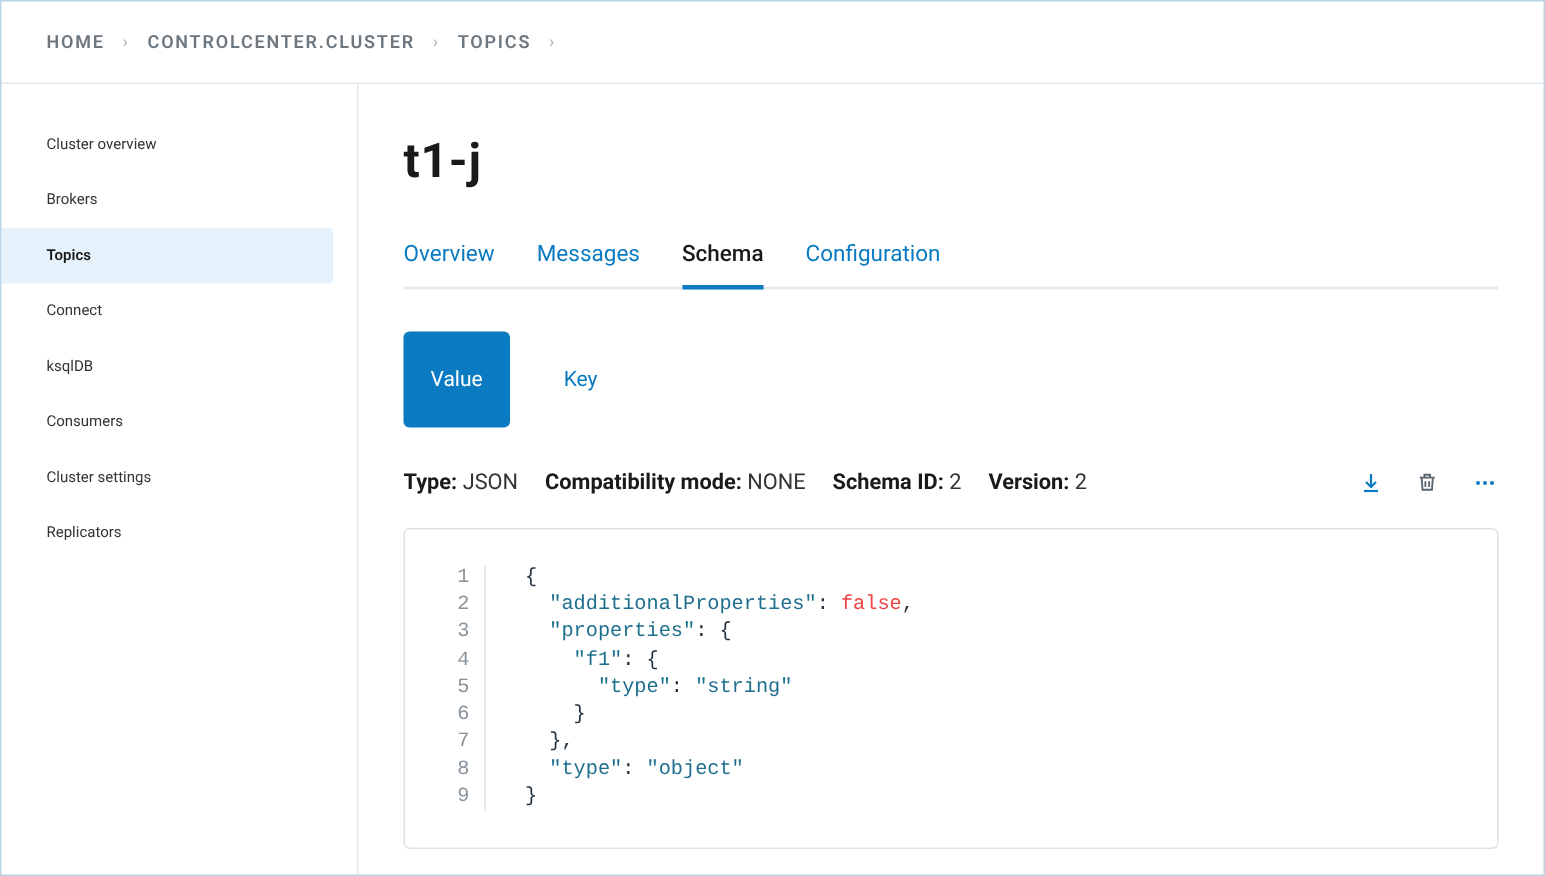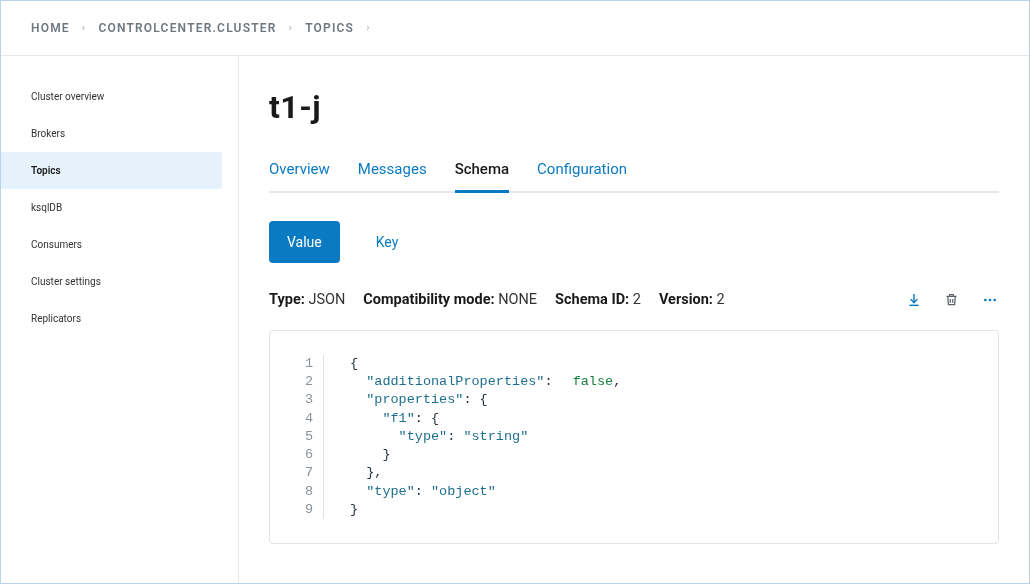--- a/index.html
+++ b/index.html
@@ -75,21 +75,21 @@
     font-weight: 500;
     border-bottom: 3px solid #0a7bc2;
   }
   .subtabs {
     display: flex;
     gap: 18px;
     align-items: center;
     margin-bottom: 28px;
   }
   .pill {
-    padding: 13px 18px;
+    padding: 24px 18px;
     border-radius: 4px;
     font-size: 14px;
     cursor: pointer;
   }
   .pill.active { background: #0a7bc2; color: #fff; }
   .pill.inactive { color: #0a7bc2; }
   .meta-row {
     display: flex;
     align-items: center;
     gap: 18px;
@@ -121,40 +121,41 @@
     width: 54px;
     text-align: right;
     padding-right: 10px;
     color: #8a939b;
     border-right: 1px solid #dde3e8;
     flex-shrink: 0;
   }
   .code { padding-left: 26px; white-space: pre; color: #253341; }
   .tok-key { color: #1e6f8e; }
   .tok-str { color: #1e6f8e; }
-  .tok-false { color: #15803d; margin-left: 12px; }
+  .tok-false { color: #ef4444; }
   .tok-punc { color: #253341; }
 </style>
 </head>
 <body>
 
 <div class="breadcrumb">
   <span>HOME</span>
   <span class="sep">›</span>
   <span>CONTROLCENTER.CLUSTER</span>
   <span class="sep">›</span>
   <span>TOPICS</span>
   <span class="sep">›</span>
 </div>
 
 <div class="layout">
   <nav class="sidebar" id="sidebar">
       <div class="sidebar-item">Cluster overview</div>
       <div class="sidebar-item">Brokers</div>
       <div class="sidebar-item active">Topics</div>
+      <div class="sidebar-item">Connect</div>
       <div class="sidebar-item">ksqlDB</div>
       <div class="sidebar-item">Consumers</div>
       <div class="sidebar-item">Cluster settings</div>
       <div class="sidebar-item">Replicators</div>
     </nav>
 
   <main class="main">
     <h1 class="page-title">t1-j</h1>
 
     <div class="tabs" id="tabs">

